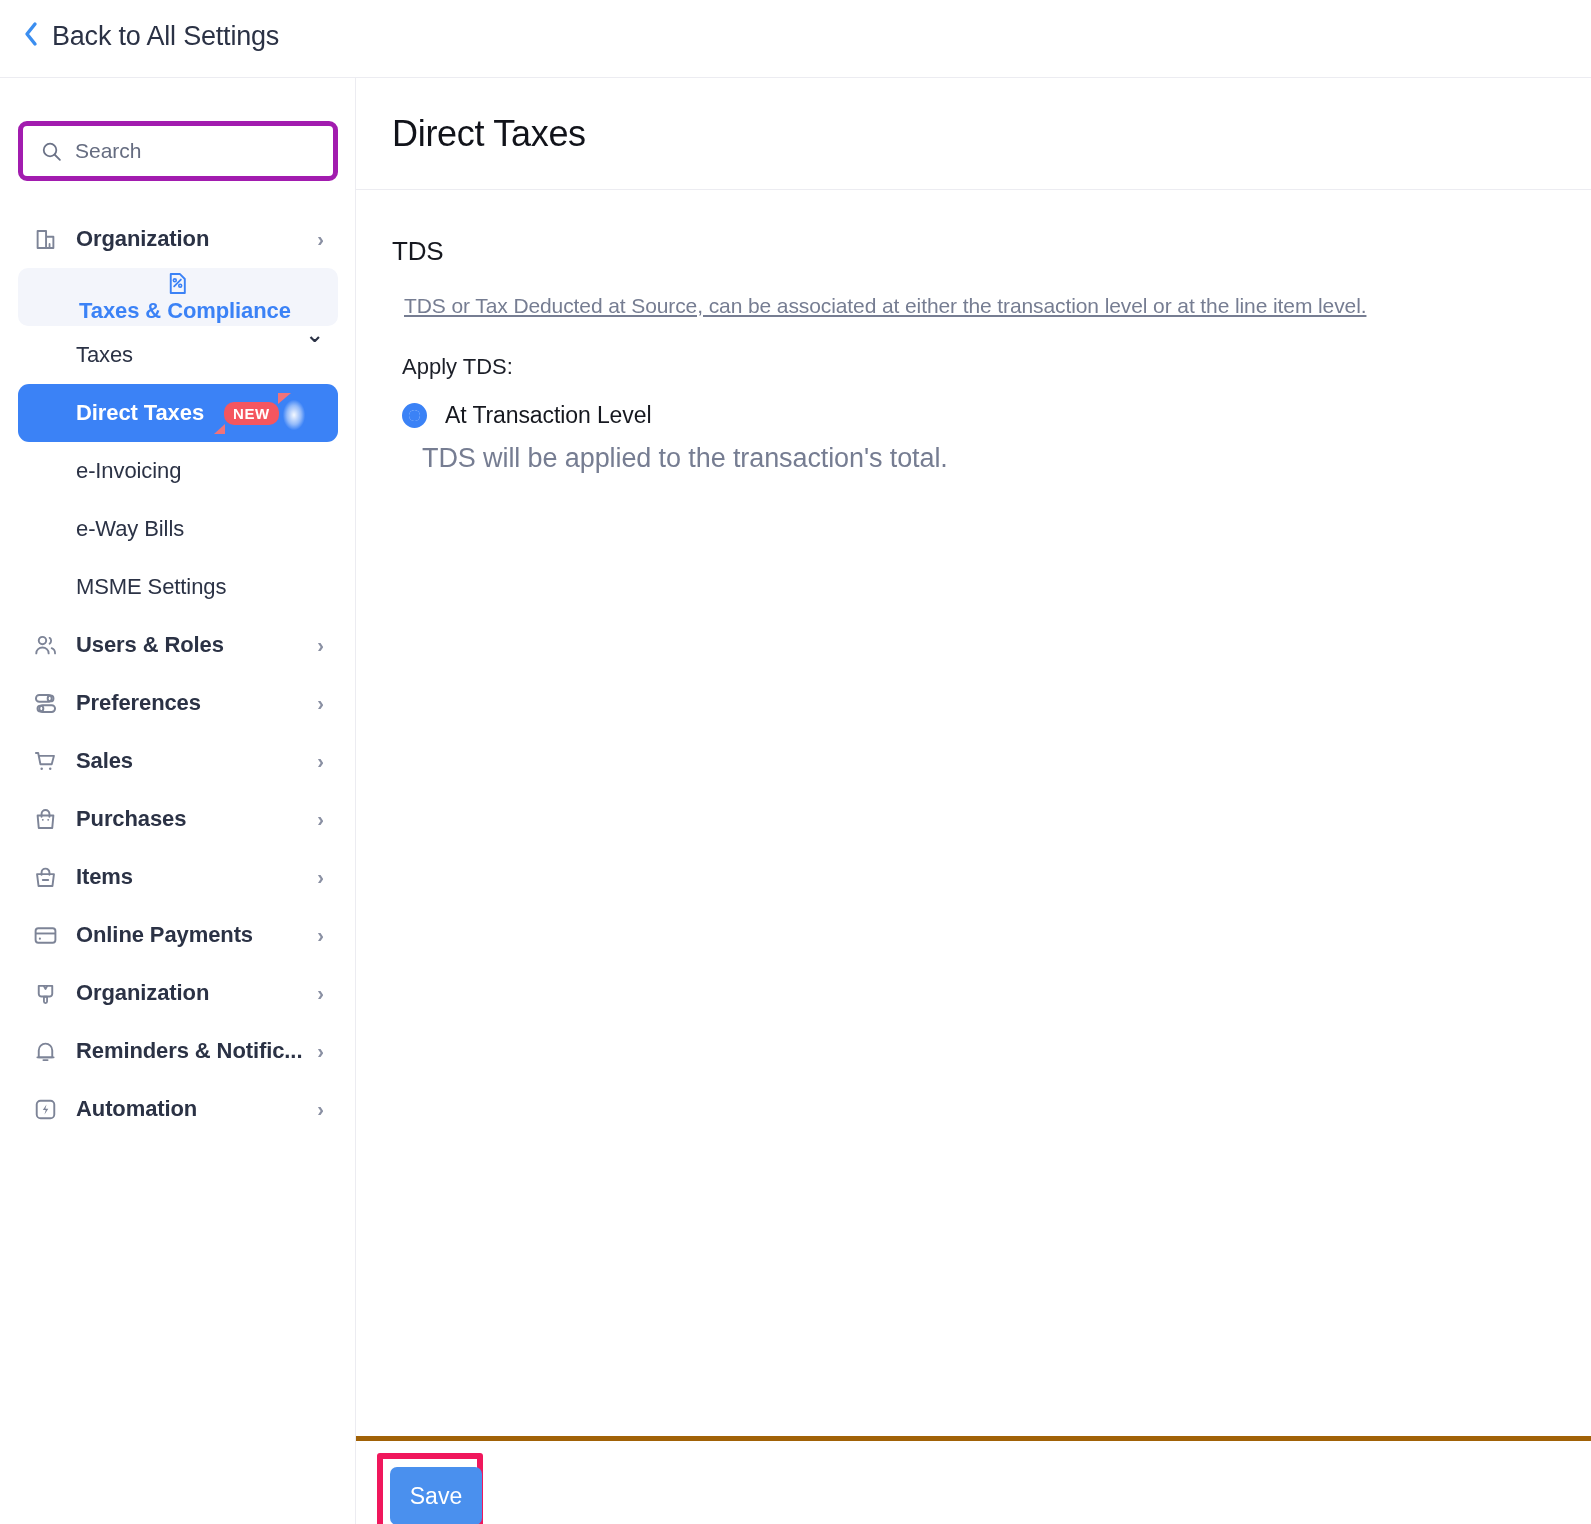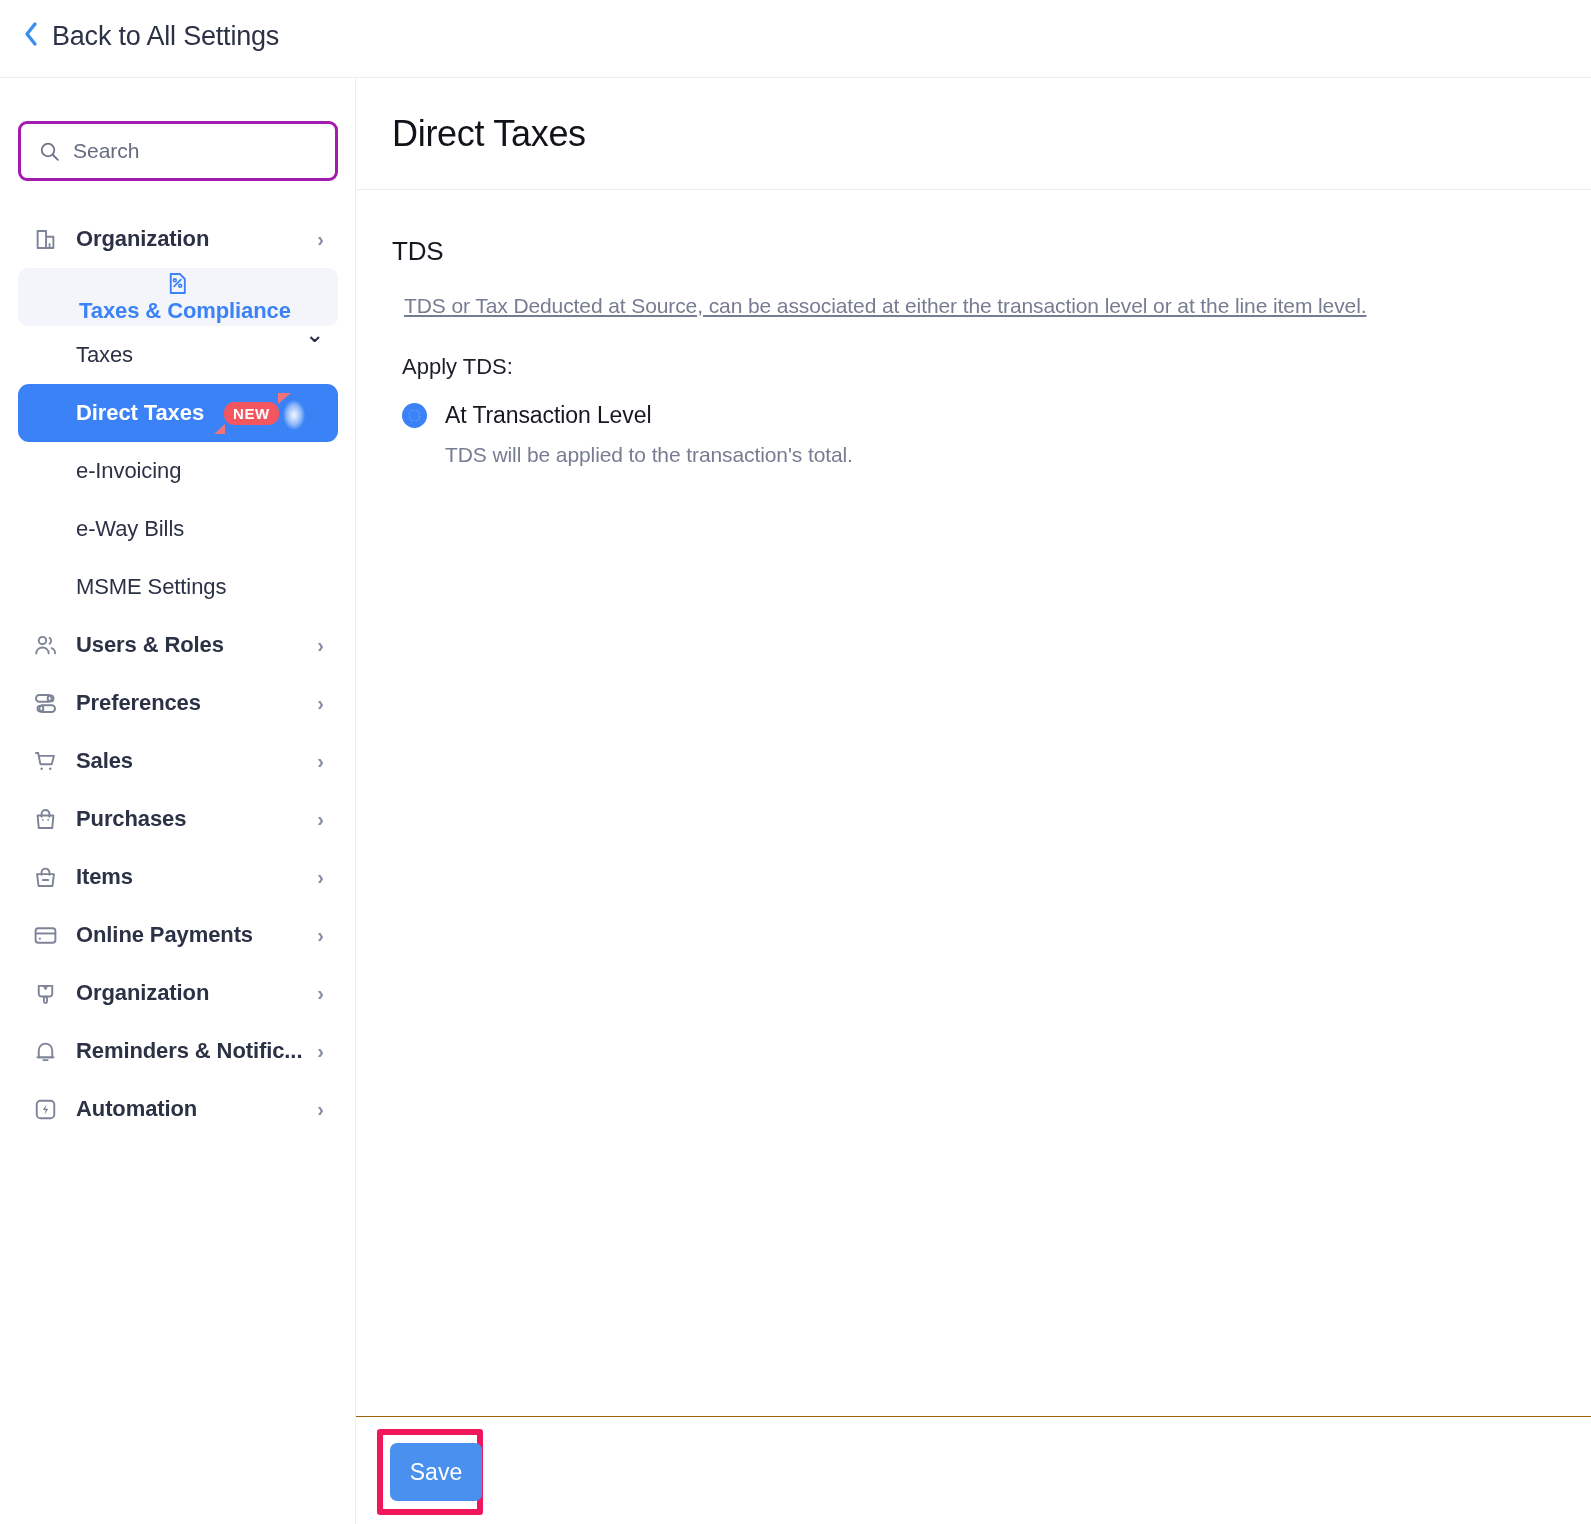--- a/index.html
+++ b/index.html
@@ -25,21 +25,21 @@
   .back-chevron { color: #3b8ef0; font-size: 27px; line-height: 1; font-weight: 600; display:block; }
   .back-label { font-size: 27px; color: #2b3245; font-weight: 500; letter-spacing: -0.2px; }
 
   
   .sidebar {
     position: absolute; left: 0; top: 78px; width: 356px; height: 1446px;
     border-right: 1px solid #ececf1; background: #fff; overflow: hidden;
   }
   .search-wrap {
     position: absolute; left: 18px; top: 43px; width: 320px; height: 60px;
-    border: 3px solid #a21caf; border-radius: 9px; background: #fff;
+    border: 5px solid #a21caf; border-radius: 9px; background: #fff;
     display: flex; align-items: center; padding: 0 18px; gap: 13px;
   }
   .search-icon { width: 21px; height: 21px; flex: none; color: #6b7287; }
   .search-input {
     border: 0; outline: none; background: transparent; width: 100%;
     font-family: inherit; font-size: 21px; color: #2b3245;
   }
   .search-input::placeholder { color: #656c80; }
 
   .navlist { position: absolute; left: 0; top: 132px; width: 356px; }
@@ -116,28 +116,28 @@
     border: 2px solid #bcc0cc; background: #fff; position: relative;
   }
   .radio.checked { border: 7px solid #3b82f6; background: #fff; box-shadow: inset 0 0 0 3px #3b82f6; }
   .radio.checked::after {
     content: ""; position: absolute; left: 50%; top: 50%;
     width: 9px; height: 9px; margin: -4.5px 0 0 -4.5px;
     border-radius: 50%; background: #3b82f6;
   }
   .radio-label { font-size: 23px; color: #16181f; letter-spacing: -0.1px; }
   .radio-help {
-    margin: 11px 0 0 43px; font-size: 21px; color: #767d92; letter-spacing: -0.1px;
+    margin: 11px 0 0 20px; font-size: 27px; color: #767d92; letter-spacing: -0.1px;
   }
   .radio-block + .radio-block { margin-top: 22px; }
 
   
   .footer {
-    position: absolute; left: 356px; bottom: 0; width: 1235px; height: 108px;
-    background: #fff; border-top: 1px solid #a16207;
+    position: absolute; left: 356px; bottom: 0; width: 1235px; height: 88px;
+    background: #fff; border-top: 5px solid #a16207;
   }
   .save-highlight {
     position: absolute; left: 21px; top: 12px; width: 106px; height: 86px;
     border: 6px solid #f0175c; border-radius: 3px; background: transparent;
   }
   .save-button {
     position: absolute; left: 34px; top: 26px; width: 92px; height: 58px;
     background: #4a90ee; color: #fff; border: 0; border-radius: 7px;
     font-family: inherit; font-size: 23px; cursor: pointer;
   }

